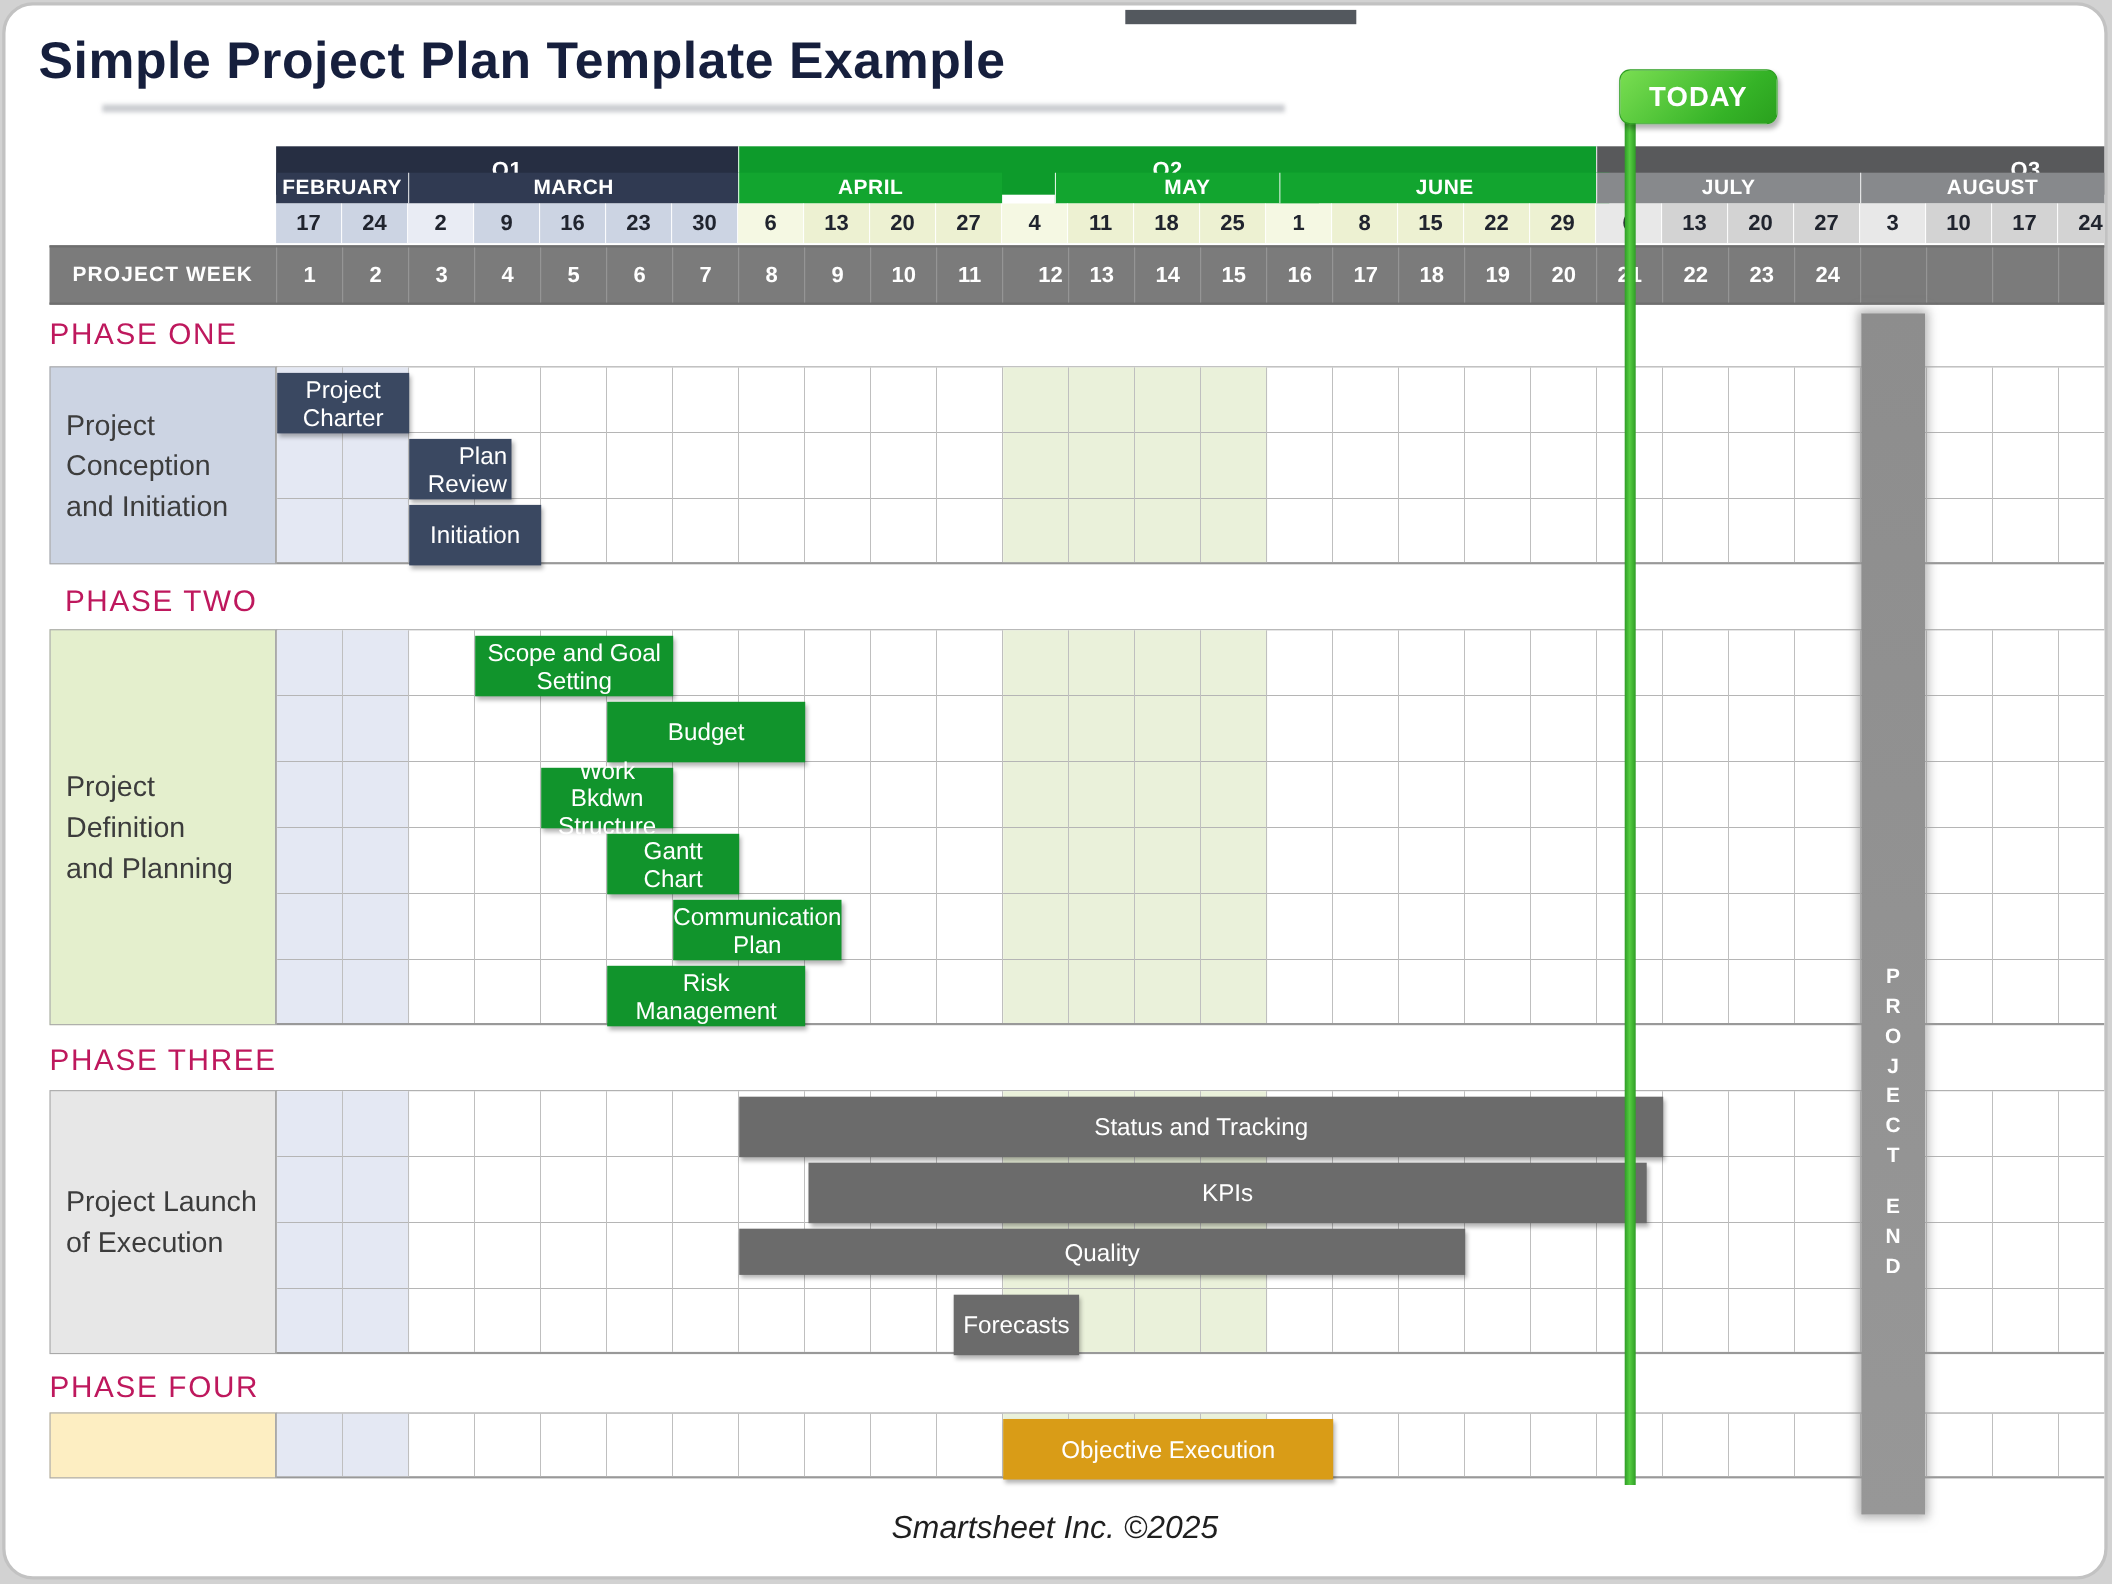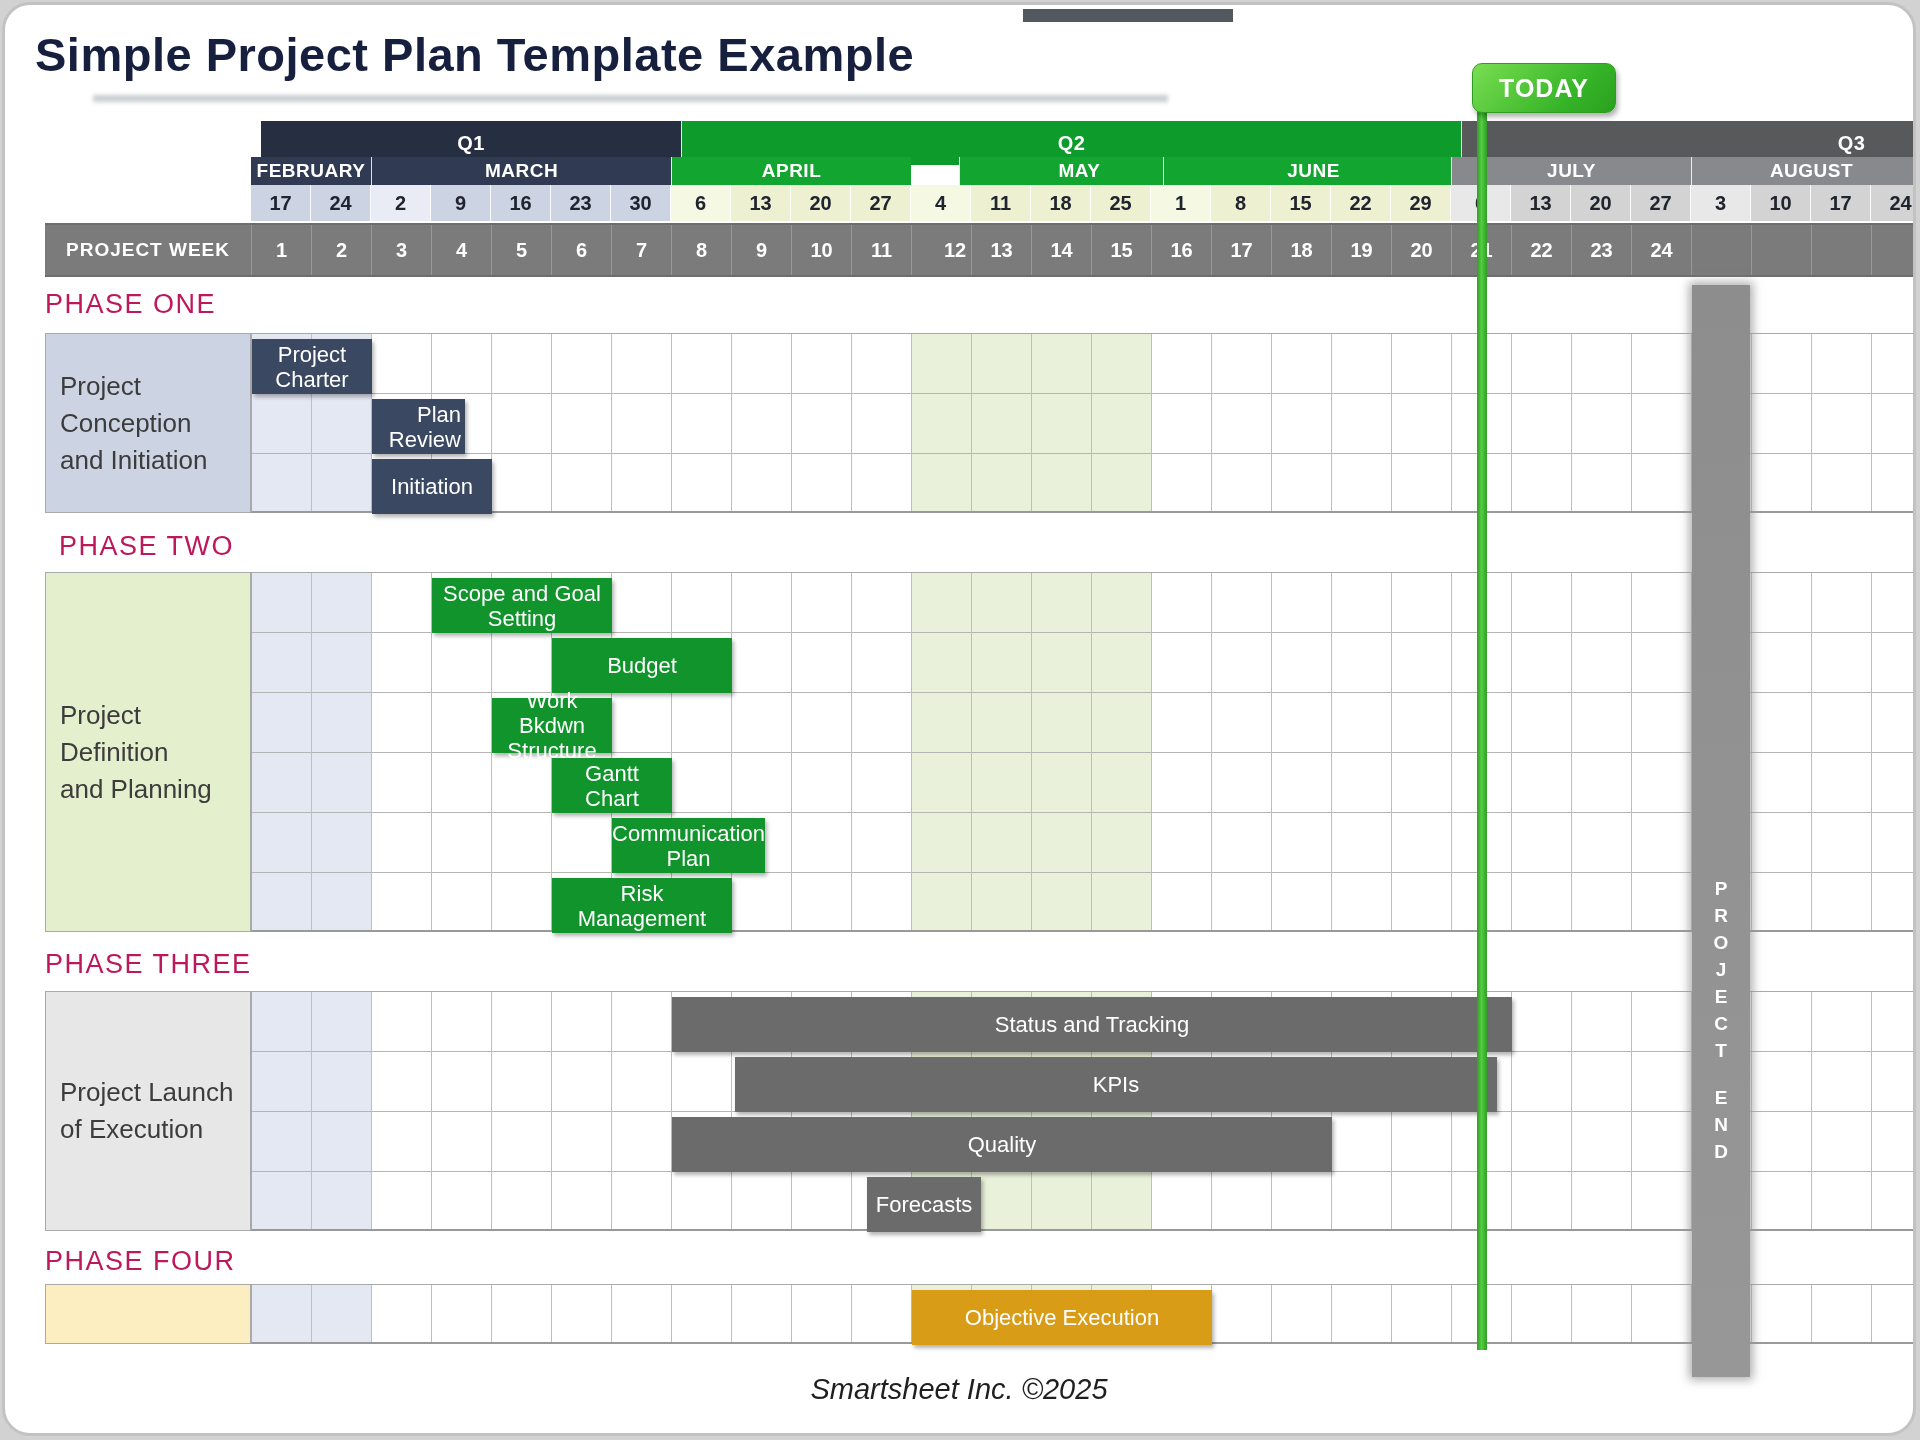--- a/index.html
+++ b/index.html
@@ -6,21 +6,21 @@
     font-family:"Liberation Sans",sans-serif;overflow:hidden;}
   #card{position:absolute;left:2px;top:2px;width:1908px;height:1428px;background:#ffffff;
     border:3px solid #c2c2c2;border-radius:28px;overflow:hidden;}
   #page-title{position:absolute;left:30px;top:22px;font-size:47px;font-weight:bold;
     color:#161f3d;letter-spacing:.5px;}
   #top-fragment{position:absolute;left:1018px;top:4px;width:210px;height:13px;background:#53585e;}
   #blur-strip{position:absolute;left:88px;top:90px;width:1075px;height:7px;
     background:rgba(90,95,110,.32);filter:blur(2px);}
   .quarter-band,.month-band{position:absolute;display:flex;align-items:center;justify-content:center;
     color:#fff;font-weight:bold;box-sizing:border-box;}
-  .quarter-band{top:116px;height:44px;font-size:20px;letter-spacing:.5px;margin-left:10px;}
+  .quarter-band{top:128px;height:44px;font-size:20px;letter-spacing:.5px;}
   .month-band{top:152px;height:28px;font-size:19px;letter-spacing:.5px;}
   .wsep{border-left:1px solid rgba(255,255,255,.85);}
   .date-cell{position:absolute;top:180px;height:36px;display:flex;align-items:center;justify-content:center;
     font-size:20px;font-weight:bold;color:#20242e;box-sizing:border-box;border-right:1px solid rgba(255,255,255,.9);}
   #week-band{position:absolute;left:40px;top:218px;width:1880px;height:54px;background:#7b7b7b;
     border-top:2px solid #6e6e6e;border-bottom:2px solid #6e6e6e;box-sizing:border-box;}
   #week-label{position:absolute;left:0;top:0;width:206px;height:100%;display:flex;align-items:center;
     justify-content:center;color:#fff;font-weight:bold;font-size:19px;letter-spacing:1px;}
   .week-cell{position:absolute;top:0;height:100%;display:flex;align-items:center;justify-content:center;
     color:#fff;font-weight:bold;font-size:20px;box-sizing:border-box;border-left:1px solid #989898;}
@@ -195,21 +195,21 @@
       <div class="phase-label" style="background: rgb(231, 231, 231);">
         <div>Project Launch</div>
         <div>of Execution</div>
       </div>
       <div class="phase-grid">
         <div class="hl-band" style="left: 0px; width: 120px; background: rgb(228, 232, 243);"></div>
         <div class="hl-band" style="left: 660px; width: 240px; background: rgb(234, 241, 218);"></div>
         <div class="gridlines"></div>
         <div class="task-bar" style="left: 420px; width: 840px; top: 5px; height: 55px; background: rgb(107, 107, 107);">Status and Tracking</div>
         <div class="task-bar" style="left: 483px; width: 762px; top: 65px; height: 55px; background: rgb(107, 107, 107);">KPIs</div>
-        <div class="task-bar" style="left: 420px; width: 660px; top: 125px; height: 55px; background: rgb(107, 107, 107);">Quality</div>
+        <div class="task-bar" style="left: 420px; width: 660px; top: 125px; height: 42px; background: rgb(107, 107, 107);">Quality</div>
         <div class="task-bar" style="left: 615px; width: 114px; top: 185px; height: 55px; background: rgb(107, 107, 107);">Forecasts</div>
       </div>
     </div>
     <div class="phase-heading" style="top: 1241px;">PHASE FOUR</div>
     <div class="phase-section" style="top: 1279px; height: 60px;">
       <div class="phase-label" style="background: rgb(253, 238, 194);"></div>
       <div class="phase-grid">
         <div class="hl-band" style="left: 0px; width: 120px; background: rgb(228, 232, 243);"></div>
         <div class="hl-band" style="left: 660px; width: 240px; background: rgb(234, 241, 218);"></div>
         <div class="gridlines"></div>

